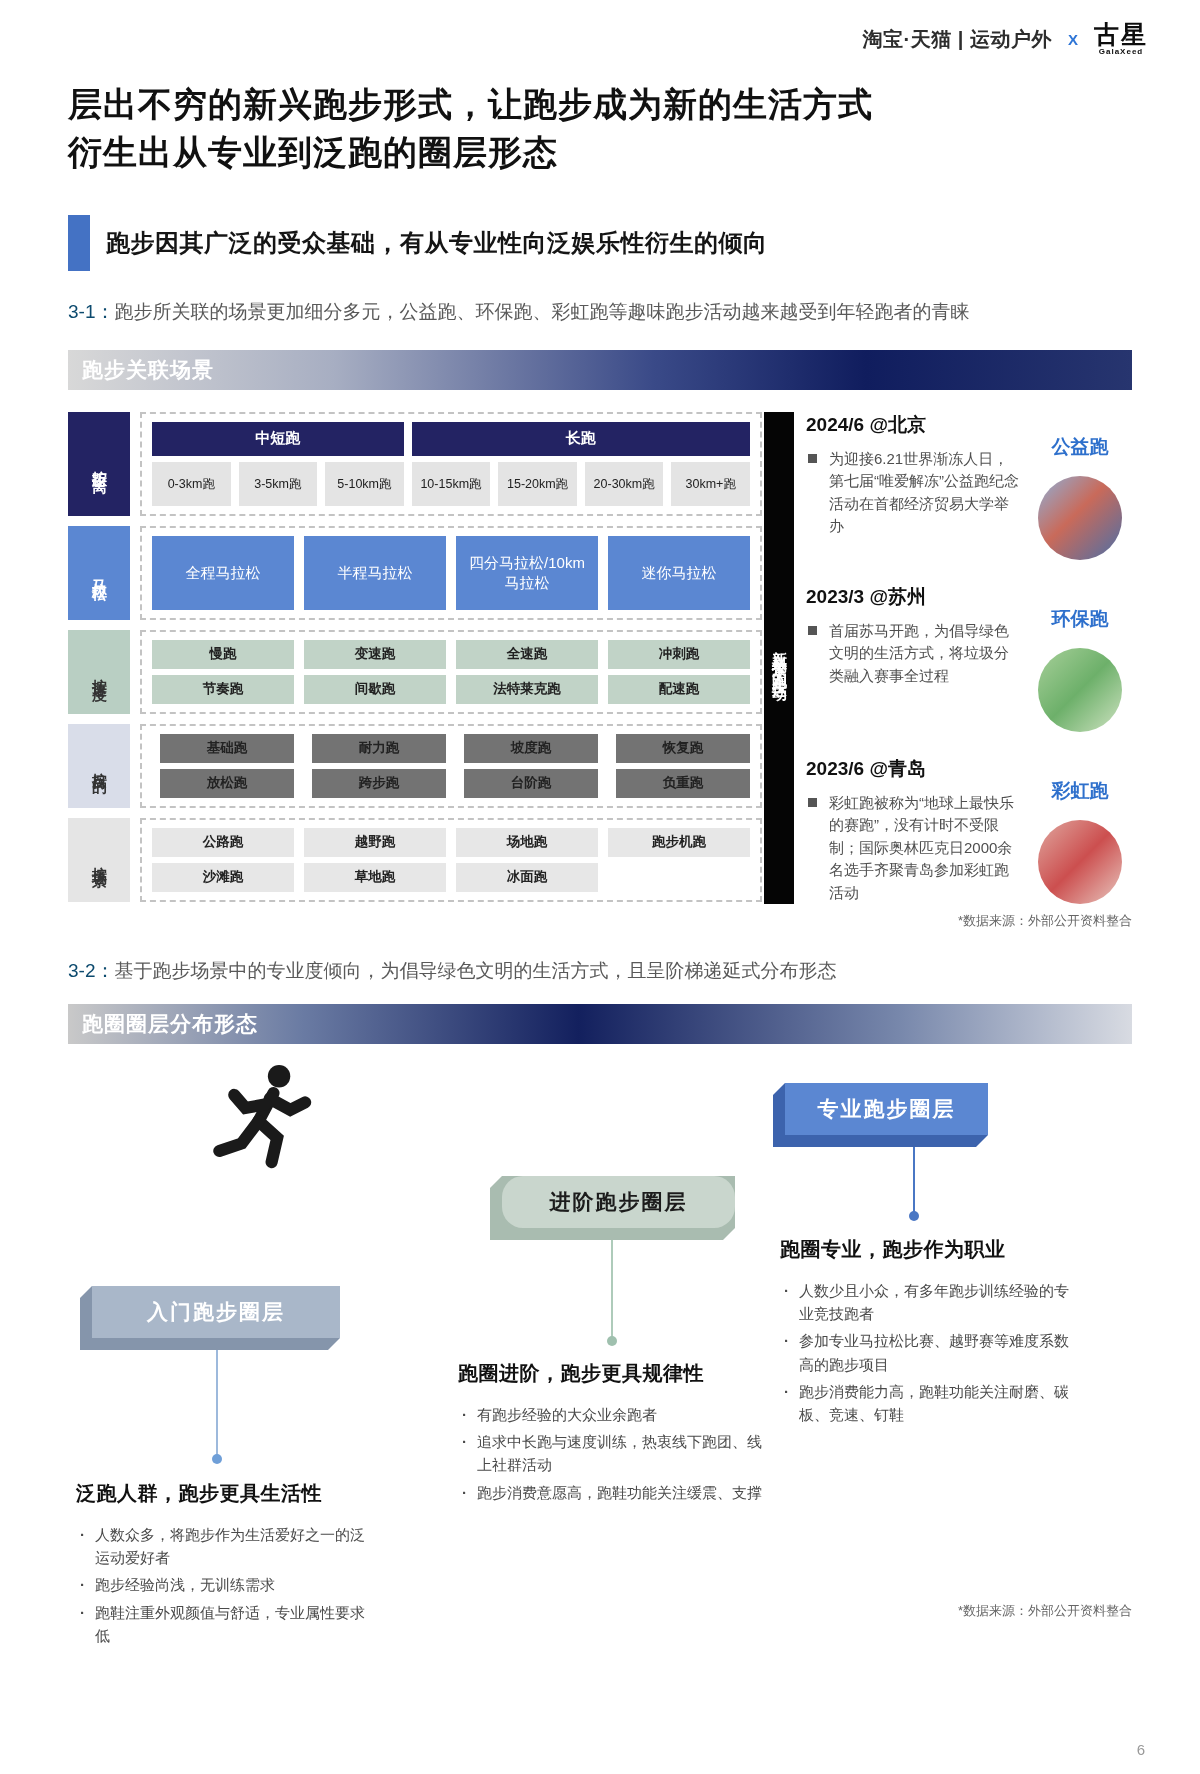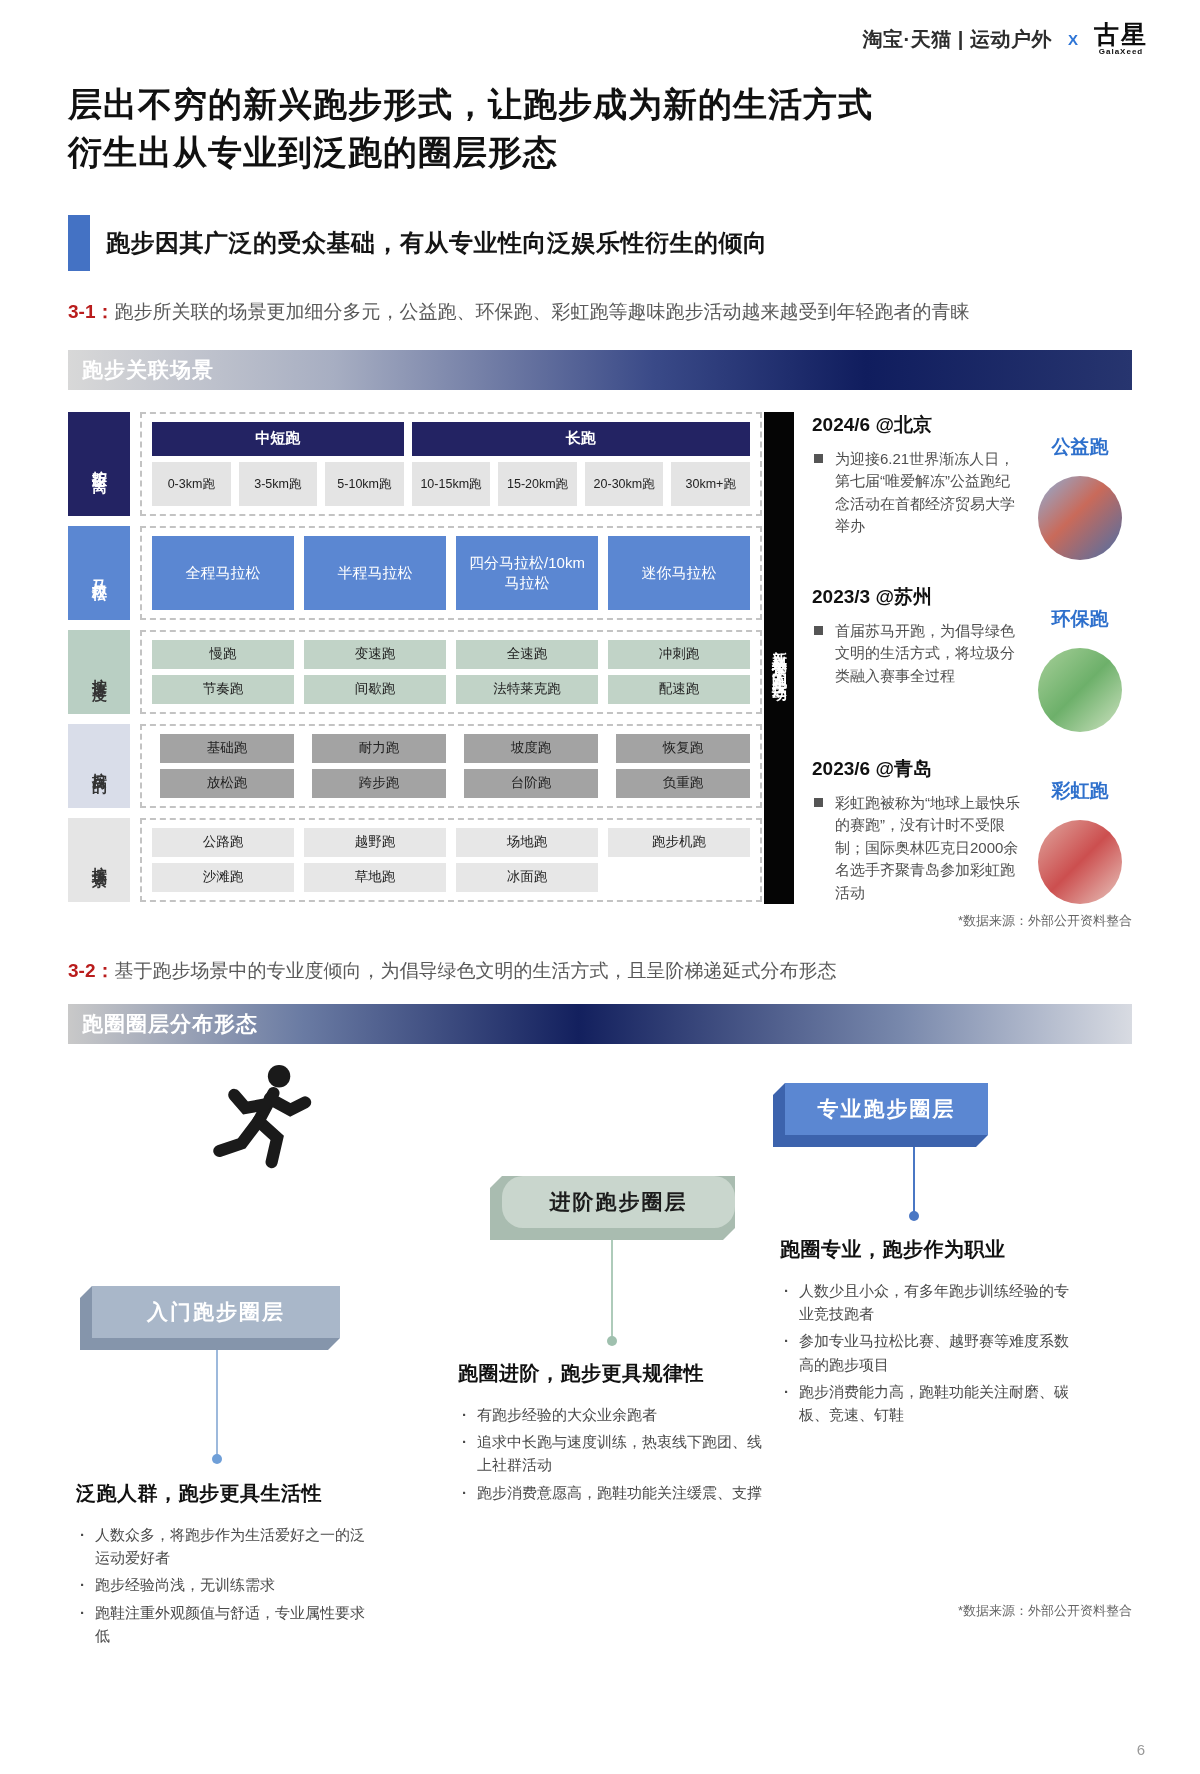--- a/index.html
+++ b/index.html
@@ -14,21 +14,21 @@
   .brand-logo-wrap{display:flex;flex-direction:column;align-items:center;line-height:1;}
   .brand-logo{font-size:25px;font-weight:900;color:#0d0d0d;letter-spacing:2px;}
   .brand-logo-sub{font-size:8px;font-weight:bold;color:#0d0d0d;letter-spacing:1px;margin-top:1px;}
 
   
   .title{padding-top:80px;font-size:34px;font-weight:bold;color:#111;line-height:1.42;letter-spacing:1px;}
   .sec-heading{display:flex;align-items:center;margin-top:38px;}
   .accent{width:22px;height:56px;background:#4472c4;margin-right:16px;flex:none;}
   .sec-heading h2{margin:0;font-size:24px;font-weight:bold;color:#151515;letter-spacing:.5px;}
   .para{margin:26px 0 0;font-size:19px;line-height:1.55;color:#595959;max-width:960px;}
-  .para .pfx{font-weight:bold;color:#b91c1c;}
+  .para .pfx{font-weight:normal;color:#0c4a6e;}
   .banner{margin-top:24px;height:40px;display:flex;align-items:center;padding-left:14px;
           font-size:21px;font-weight:bold;color:#fff;letter-spacing:1px;}
   .banner1{background:linear-gradient(90deg,#d8d8d8 0%,#a7aec2 25%,#3a4a88 55%,#101d5e 75%,#27356f 100%);}
   .banner2{background:linear-gradient(90deg,#c9c9c9 0%,#6a7ba3 22%,#13205e 48%,#7787ab 78%,#d8dbe2 100%);margin-top:18px;}
 
   
   .scene-wrap{display:flex;align-items:stretch;margin-top:22px;}
   .matrix{width:694px;flex:none;}
   .mrow{display:flex;align-items:stretch;margin-bottom:10px;}
   .mrow:last-child{margin-bottom:0;}
@@ -43,31 +43,31 @@
   .dist-grid{display:grid;grid-template-columns:repeat(7,1fr);gap:6px 8px;}
   .span3{grid-column:span 3;}
   .span4{grid-column:span 4;}
   .dist-head{background:#232363;color:#fff;font-size:15px;font-weight:bold;height:34px;
              display:flex;align-items:center;justify-content:center;}
   .dist-cell{background:#e4e4e4;color:#222;font-size:12.5px;min-height:44px;line-height:1.3;
              display:flex;align-items:center;justify-content:center;text-align:center;padding:0 4px;}
   .mar-grid{display:grid;grid-template-columns:repeat(4,1fr);gap:10px;}
   .mar-cell{background:#5b87d2;color:#fff;font-size:15px;height:74px;line-height:1.35;
             display:flex;align-items:center;justify-content:center;text-align:center;padding:0 8px;}
-  .cell-grid{display:grid;grid-template-columns:repeat(4,1fr);gap:6px 10px;}
+  .cell-grid{display:grid;grid-template-columns:repeat(4,1fr);gap:6px 10px;font-weight:bold;}
   .cell{font-size:13.5px;color:#222;height:29px;display:flex;align-items:center;justify-content:center;text-align:center;}
   .c-sage{background:#c1d3c7;}
-  .c-lav{background:#a3a3a3;margin-left:8px;}
+  .c-lav{background:#737373;margin-left:8px;}
   .c-gray{background:#e7e7e7;}
   .c-empty{visibility:hidden;}
 
   .side-bar{width:30px;flex:none;background:#050505;display:flex;align-items:center;justify-content:center;margin-left:2px;}
   .side-bar span{color:#fff;font-size:15px;font-weight:bold;writing-mode:vertical-lr;text-orientation:upright;letter-spacing:4px;}
 
-  .news{flex:1;padding-left:18px;display:flex;flex-direction:column;gap:24px;align-items:center;}
+  .news{flex:1;padding-left:12px;display:flex;flex-direction:column;gap:24px;align-items:center;}
   .event{display:flex;}
   .event-main{flex:1;padding-right:8px;}
   .event-date{margin:0 0 10px;font-size:19px;font-weight:bold;color:#111;}
   .event-desc{display:flex;}
   .sq{width:9px;height:9px;background:#555;flex:none;margin:6px 12px 0 2px;}
   .event-desc p{margin:0;font-size:15px;line-height:1.5;color:#4f4f4f;}
   .event-side{width:104px;flex:none;display:flex;flex-direction:column;align-items:center;gap:16px;padding-top:22px;}
   .event-tag{font-size:19px;font-weight:bold;color:#2e70cc;}
   .event-photo{width:84px;height:84px;border-radius:50%;}
   .p1{background:linear-gradient(135deg,#8fb0d8 0%,#c96a5a 45%,#4a6fa8 100%);}

